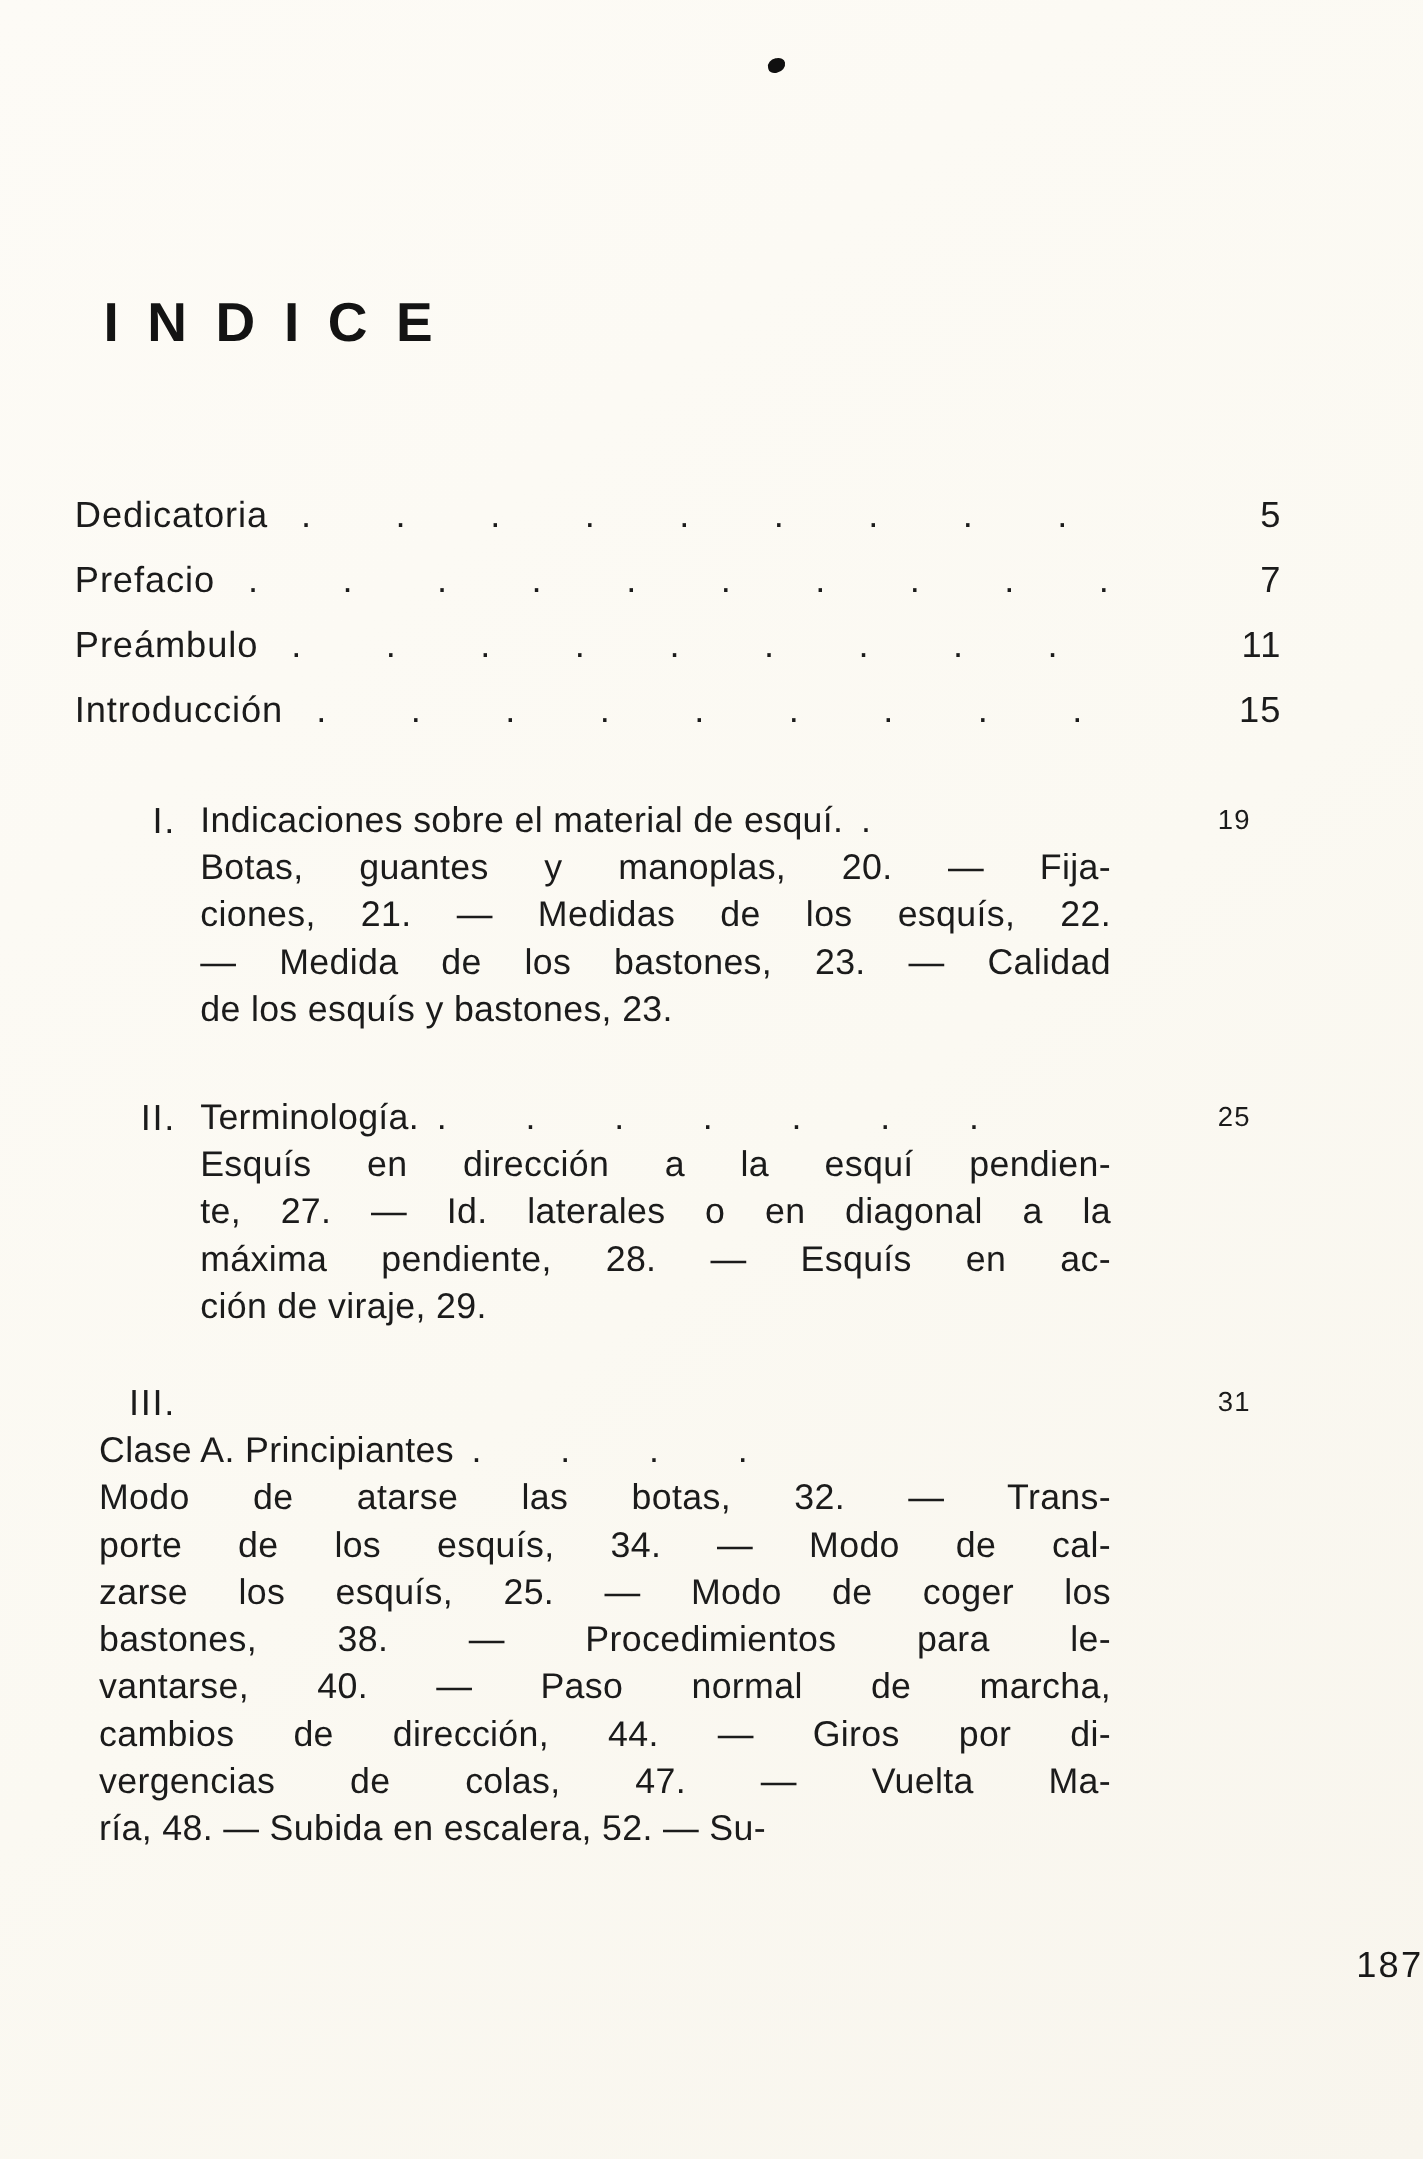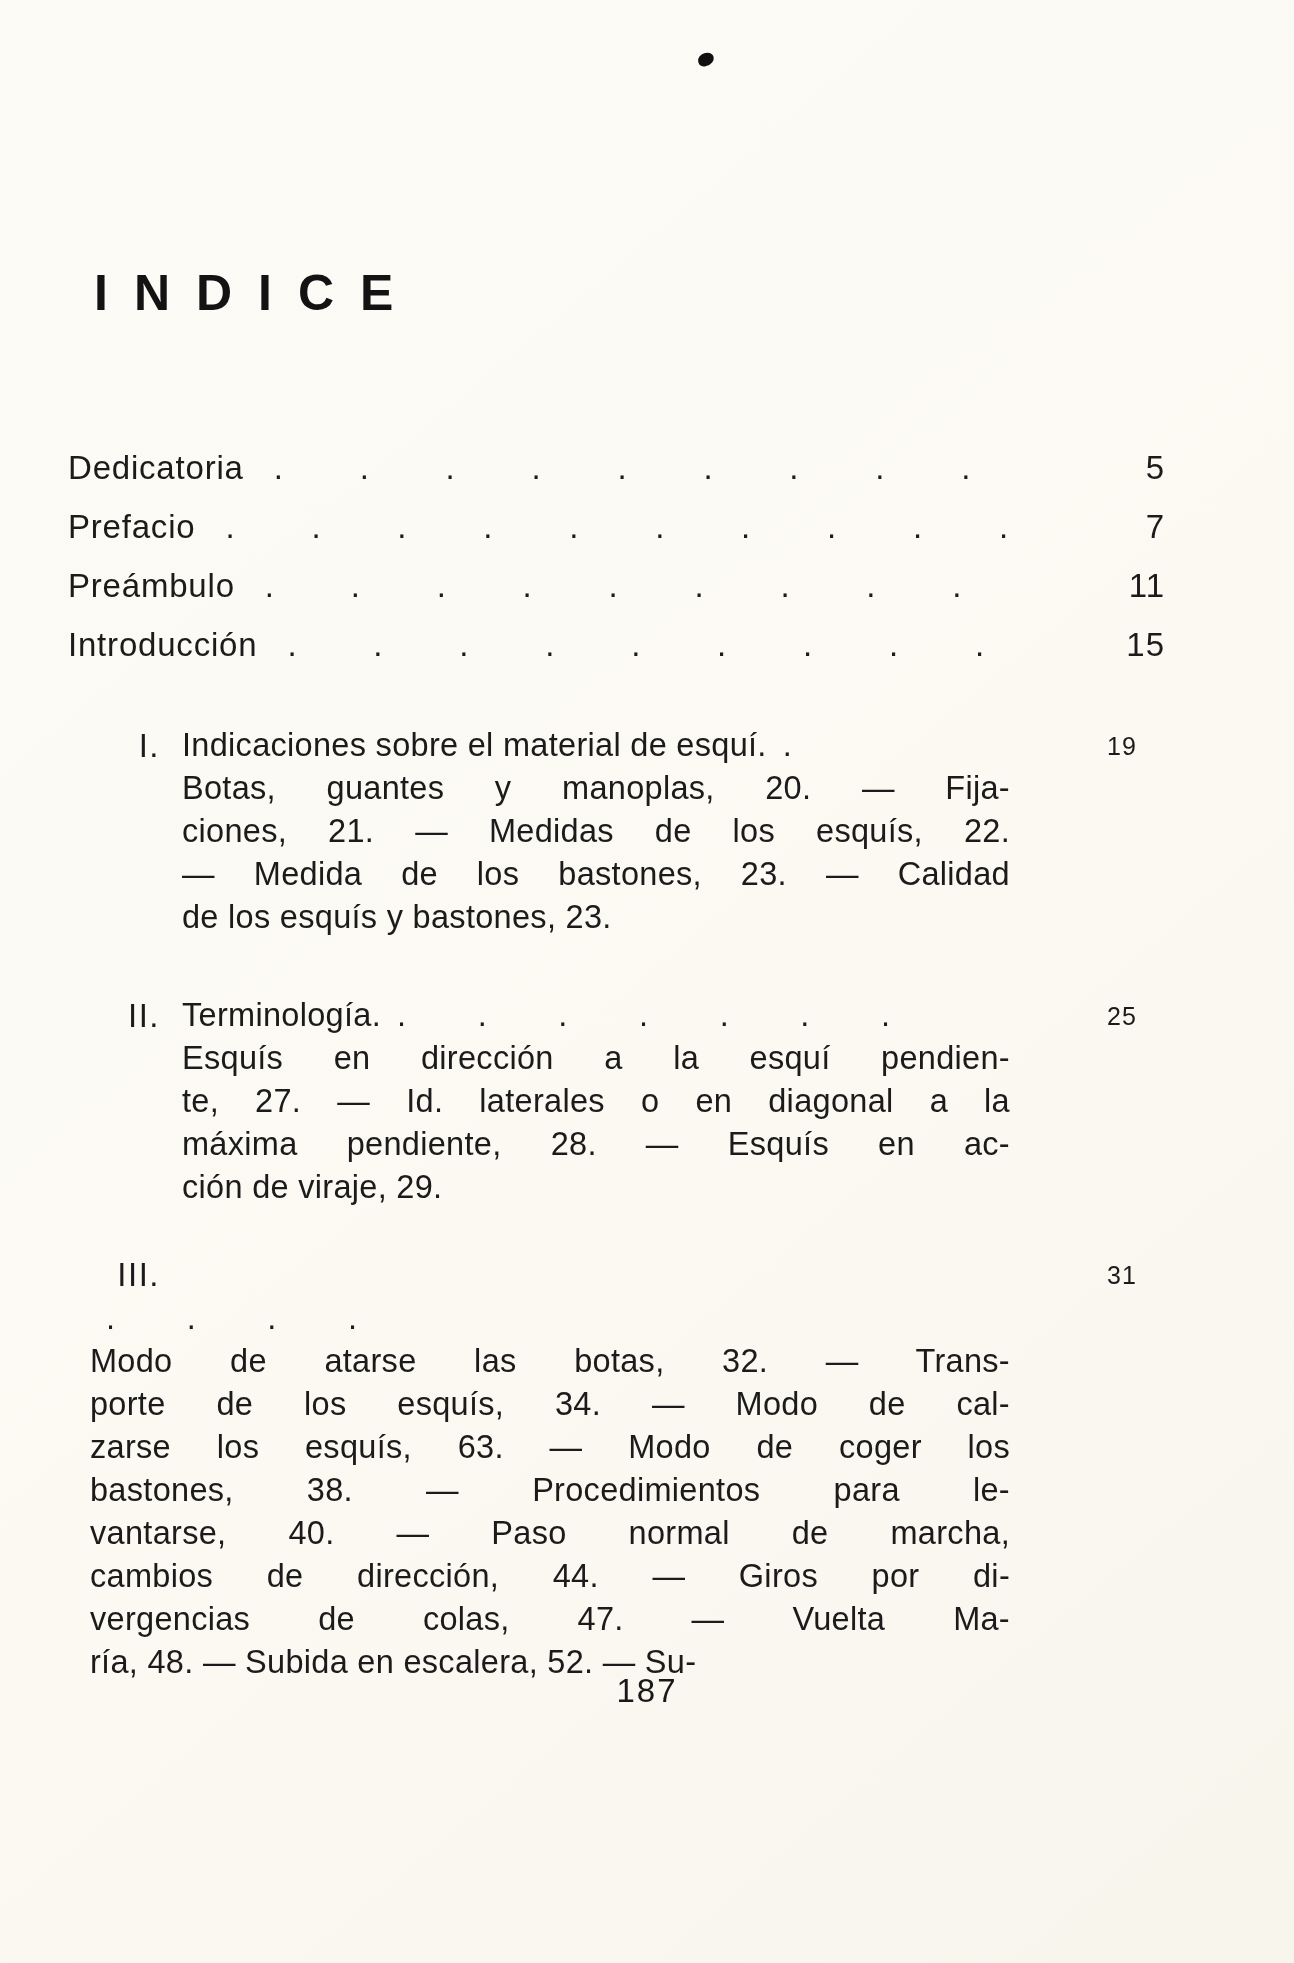--- a/index.html
+++ b/index.html
@@ -103,22 +103,22 @@
     font-size: 25px;
     line-height: 44px;
     letter-spacing: 1px;
   }
   .jl { text-align: justify; text-align-last: justify; }
   .ll { text-align: left; }
   .page-footer {
     position: absolute;
     left: 0;
     width: 1294px;
-    top: 1672px;
-    text-align: center;
+    top: 1767px;
+    text-align: right;
     font-size: 33px;
     letter-spacing: 2px;
     color: #181818;
   }
 </style>
 </head>
 <body>
 
 <div class="page">
   <div class="speck"></div>
@@ -179,25 +179,26 @@
           <div class="jl">máxima pendiente, 28. — Esquís en ac-</div>
           <div class="ll">ción de viraje, 29.</div>
         </div>
         <div class="sec-page">25</div>
       </div>
 
       <div class="sec sec-iii">
         <div class="sec-num">III.</div>
         <div class="sec-body">
           <div class="sec-head">
+            <span class="sec-title">Clase A. Principiantes</span>
             <span class="leader">. . . .</span>
           </div>
           <div class="jl">Modo de atarse las botas, 32. — Trans-</div>
           <div class="jl">porte de los esquís, 34. — Modo de cal-</div>
-          <div class="jl">zarse los esquís, 63. — Modo de coger los</div>
+          <div class="jl">zarse los esquís, 25. — Modo de coger los</div>
           <div class="jl">bastones, 38. — Procedimientos para le-</div>
           <div class="jl">vantarse, 40. — Paso normal de marcha,</div>
           <div class="jl">cambios de dirección, 44. — Giros por di-</div>
           <div class="jl">vergencias de colas, 47. — Vuelta Ma-</div>
           <div class="ll">ría, 48. — Subida en escalera, 52. — Su-</div>
         </div>
         <div class="sec-page">31</div>
       </div>
 
     </div>

